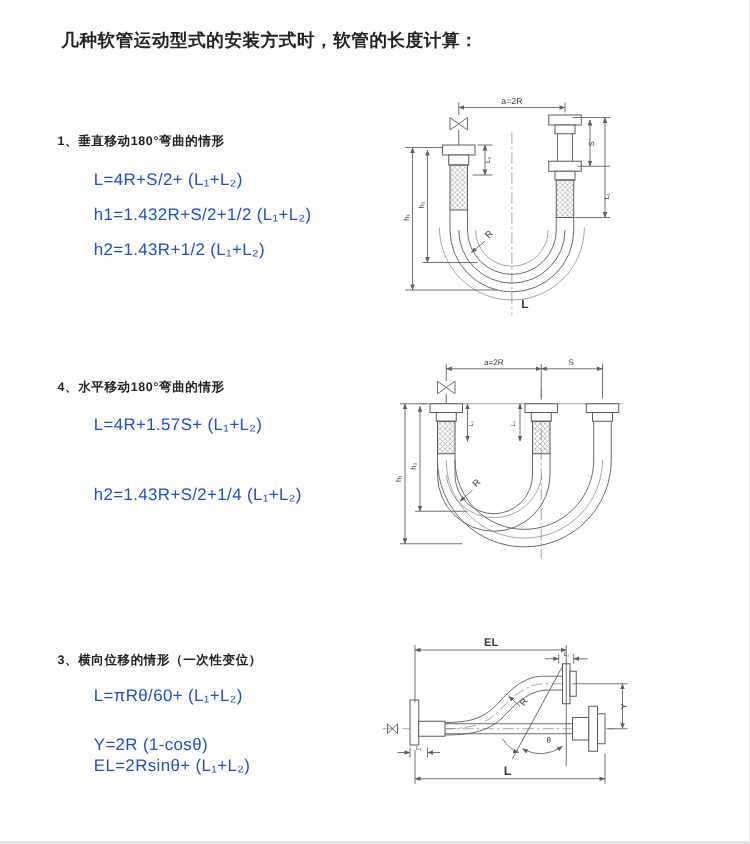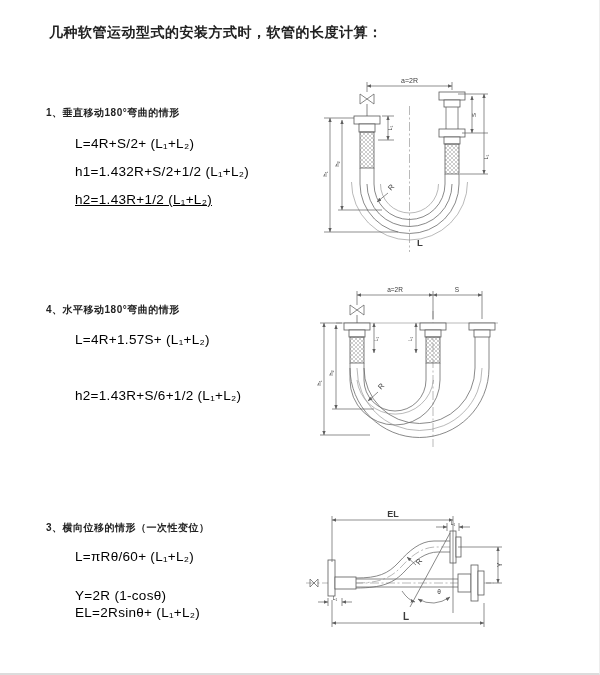--- a/index.html
+++ b/index.html
@@ -4,44 +4,44 @@
 <style>
   html,body{margin:0;padding:0;background:#fff;}
   #page{
     position:relative;width:600px;height:675px;background:#ffffff;overflow:hidden;
     font-family:"Liberation Sans","DejaVu Sans",sans-serif;color:#1f1f1f;
     border-right:1px solid #ededed;border-bottom:2px solid #dcdcdc;box-sizing:border-box;
   }
   .abs{position:absolute;}
   .title{font-size:14px;font-weight:700;letter-spacing:.5px;color:#222;}
   .sec-heading{font-size:10px;font-weight:700;letter-spacing:.5px;color:#222;}
-  .formula{font-size:13.5px;font-weight:500;color:#000000;letter-spacing:.3px;white-space:pre;}
+  .formula{font-size:13.5px;font-weight:500;color:#1d4ed8;letter-spacing:.3px;white-space:pre;}
   svg{display:block;}
   svg text{font-family:"Liberation Sans","DejaVu Sans",sans-serif;fill:#3c3c3c;}
   .ln{stroke:#6b6b6b;stroke-width:.8;fill:none;}
   .thin{stroke:#8a8a8a;stroke-width:.6;fill:none;}
   .cl{stroke:#8a8a8a;stroke-width:.6;fill:none;stroke-dasharray:9 2.5 2 2.5;}
   .dim{stroke:#5f5f5f;stroke-width:.7;fill:none;}
   .part{stroke:#5a5a5a;stroke-width:.8;fill:#ffffff;}
 </style>
 </head>
 <body>
 
 <div id="page">
 
   <div class="abs title" style="left:33px;top:24px;margin-left:16px;">几种软管运动型式的安装方式时，软管的长度计算：</div>
 
   <div class="abs sec-heading" style="left:46px;top:106px;">1、垂直移动180°弯曲的情形</div>
   <div class="abs formula" style="left:75px;top:136px;">L=4R+S/2+ (L₁+L₂)</div>
   <div class="abs formula" style="left:75px;top:164px;">h1=1.432R+S/2+1/2 (L₁+L₂)</div>
-  <div class="abs formula" style="left:75px;top:192px;text-decoration:underline;">h2=1.43R+1/2 (L₁+L₂)</div>
+  <div class="abs formula" style="left:75px;top:192px;">h2=1.43R+1/2 (L₁+L₂)</div>
 
   <div class="abs sec-heading" style="left:46px;top:303px;">4、水平移动180°弯曲的情形</div>
   <div class="abs formula" style="left:75px;top:332px;">L=4R+1.57S+ (L₁+L₂)</div>
-  <div class="abs formula" style="left:75px;top:388px;">h2=1.43R+S/6+1/2 (L₁+L₂)</div>
+  <div class="abs formula" style="left:75px;top:388px;">h2=1.43R+S/2+1/4 (L₁+L₂)</div>
 
   <div class="abs sec-heading" style="left:46px;top:521px;">3、横向位移的情形（一次性变位）</div>
   <div class="abs formula" style="left:75px;top:549px;">L=πRθ/60+ (L₁+L₂)</div>
   <div class="abs formula" style="left:75px;top:577px;margin-top:11px;">Y=2R (1-cosθ)</div>
   <div class="abs formula" style="left:75px;top:605px;">EL=2Rsinθ+ (L₁+L₂)</div>
 
   <svg class="abs" style="left:310px;top:72px;" width="256" height="186" viewBox="0 0 256 186">
     <defs>
       <marker id="a1" viewBox="0 0 8 8" refX="7.2" refY="4" markerWidth="7" markerHeight="7" orient="auto-start-reverse">
         <path d="M0,1 L7.5,4 L0,7 z" fill="#5f5f5f"></path>

